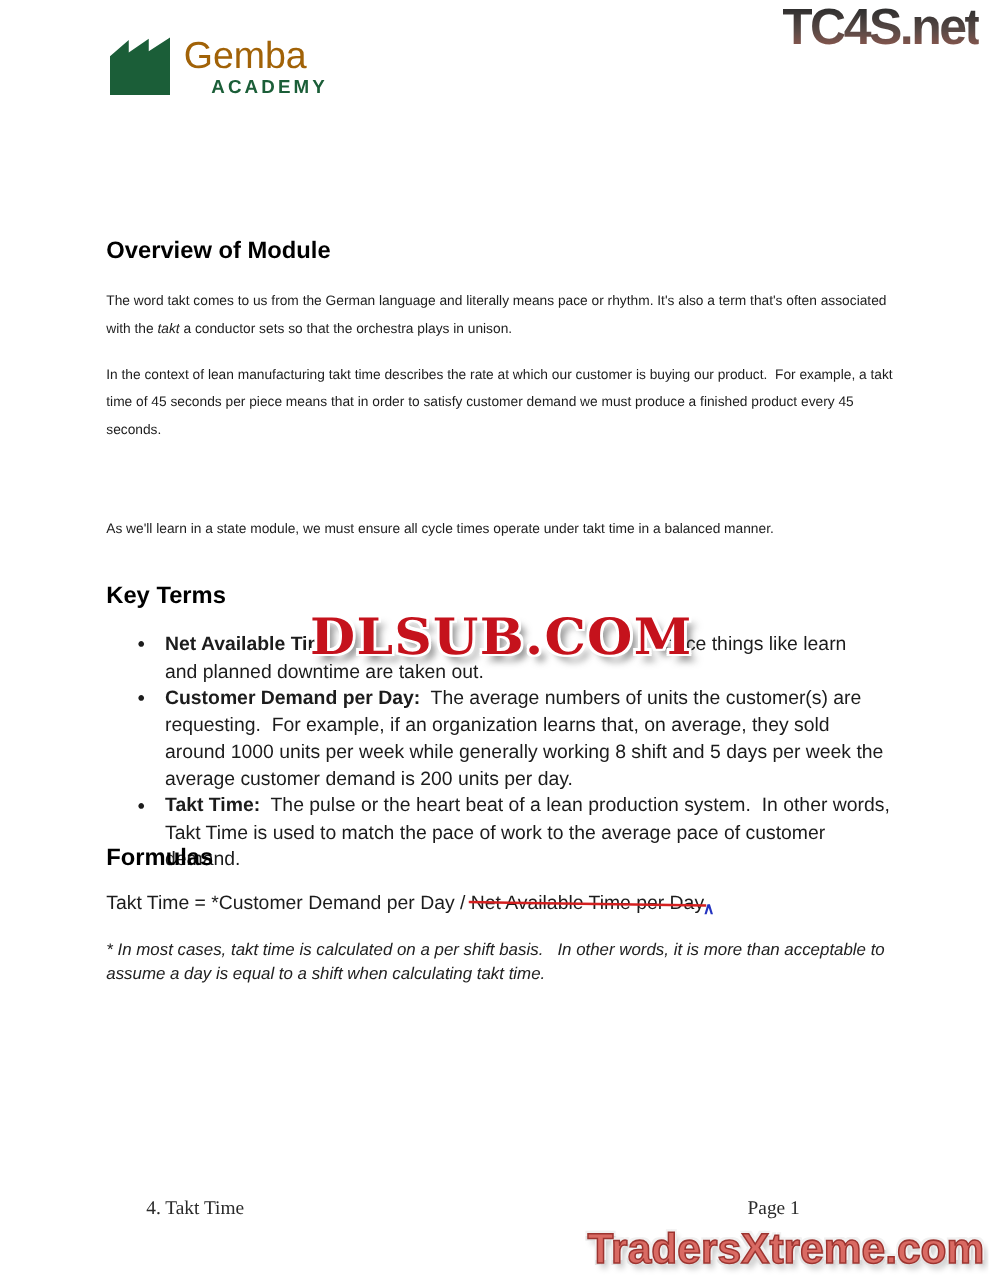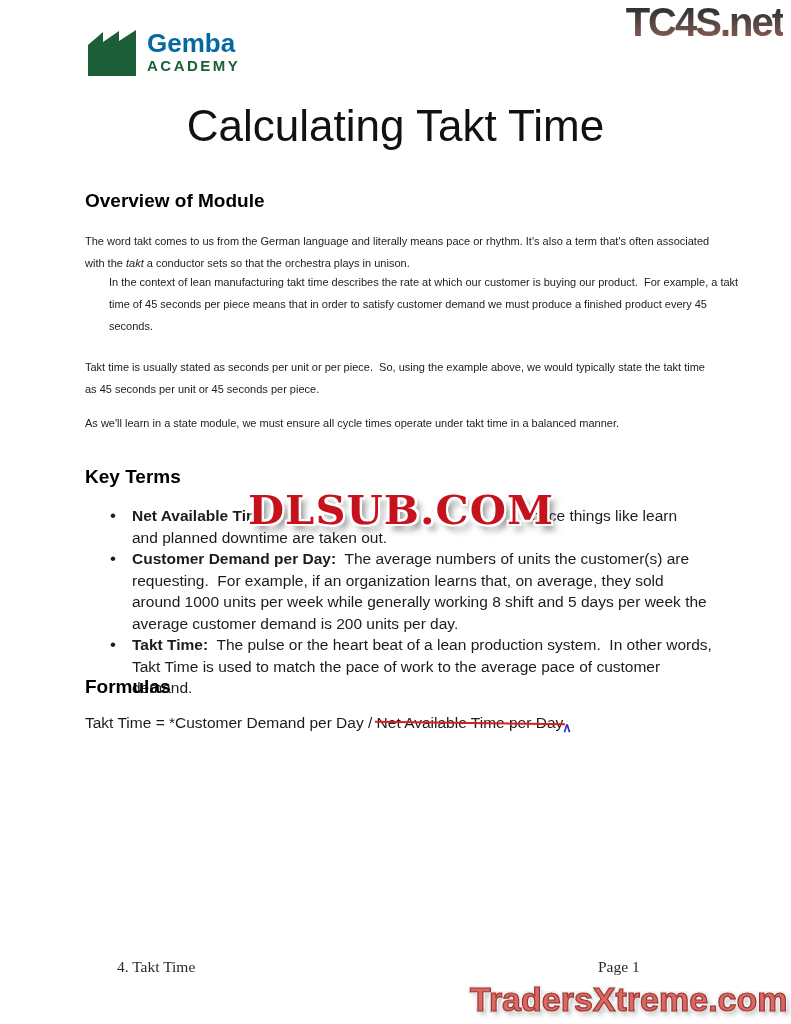--- a/index.html
+++ b/index.html
@@ -73,31 +73,32 @@
     position: absolute;
     left: 88px;
     top: 28px;
     display: flex;
     align-items: flex-start;
     gap: 7px;
   }
   .logo svg { display: block; }
   .logo-text { line-height: 1; padding-top: 2px; }
   .logo-name {
-    font-size: 26px;
-    font-weight: bold;
-    color: #0369a1;
+    font-size: 30px;
+    font-weight: normal;
+    color: #a16207;
     letter-spacing: 0px;
   }
   .logo-sub {
     font-size: 15px;
     font-weight: bold;
     color: #1b5e38;
     letter-spacing: 2.5px;
     margin-top: 2px;
+    margin-left: 22px;
   }
 
   
   .doc-title {
     position: absolute;
     top: 101px;
     left: 0;
     width: 100%;
     text-align: center;
     font-size: 44px;
@@ -212,42 +213,41 @@
       <svg width="52" height="48" viewBox="0 0 52 48">
         <polygon points="0,48 0,17 15,4 15,14 31,3 31,13 48,2 48,48" fill="#1b5e38"></polygon>
       </svg>
     </span>
     <span class="logo-text">
       <div class="logo-name">Gemba</div>
       <div class="logo-sub">ACADEMY</div>
     </span>
   </div>
 
-  <div class="doc-title">Calculating Takt Time</div>
 
   <div class="h2" style="top:190px;">Overview of Module</div>
 
   <div class="para" style="top:230px;"><span>The word takt comes to us from the German language and literally means pace or rhythm. It's also a term that's often associated with the </span><span class="italic">takt</span><span> a conductor sets so that the orchestra plays in unison.</span></div>
 
-  <div class="para" style="top:271px;margin-left:24px;">In the context of lean manufacturing takt time describes the rate at which our customer is buying our product.  For example, a takt time of 45 seconds per piece means that in order to satisfy customer demand we must produce a finished product every 45 seconds.</div>
-
-  <div class="para" style="top:356px;">Takt time is usually stated as seconds per unit or per piece.  So, using the example above, we would typically state the takt time as 45 seconds per unit or 45 seconds per piece.</div>
+  <div class="para" style="top:289px;">In the context of lean manufacturing takt time describes the rate at which our customer is buying our product.  For example, a takt time of 45 seconds per piece means that in order to satisfy customer demand we must produce a finished product every 45 seconds.</div>
+
 
   <div class="para" style="top:412px;">As we'll learn in a state module, we must ensure all cycle times operate under takt time in a balanced manner.</div>
 
   <div class="h2" style="top:466px;">Key Terms</div>
 
   <ul class="terms-list">
     <li><span class="term-lead">Net Available Tin</span><span class="wm-gap"></span><span>once things like learn</span>
 <span>and planned downtime are taken out.</span></li>
     <li><span class="term-lead">Customer Demand per Day:</span><span>  The average numbers of units the customer(s) are requesting.  For example, if an organization learns that, on average, they sold around 1000 units per week while generally working 8 shift and 5 days per week the average customer demand is 200 units per day.</span></li>
     <li><span class="term-lead">Takt Time:</span><span>  The pulse or the heart beat of a lean production system.  In other words, Takt Time is used to match the pace of work to the average pace of customer demand.</span></li>
   </ul>
 
   <div class="h2" style="top:676px;">Formulas</div>
 
   <div class="formula-line"><span>Takt Time = *Customer Demand per Day / </span><span class="struck">Net Available Time per Day</span><span class="caret">∧</span></div>
 
+  <div class="footnote">* In most cases, takt time is calculated on a per shift basis.   In other words, it is more than acceptable to assume a day is equal to a shift when calculating takt time.</div>
 
   <div class="footer-left">4. Takt Time</div>
   <div class="footer-right">Page 1</div>
 
 </div>
 
 </body></html>

